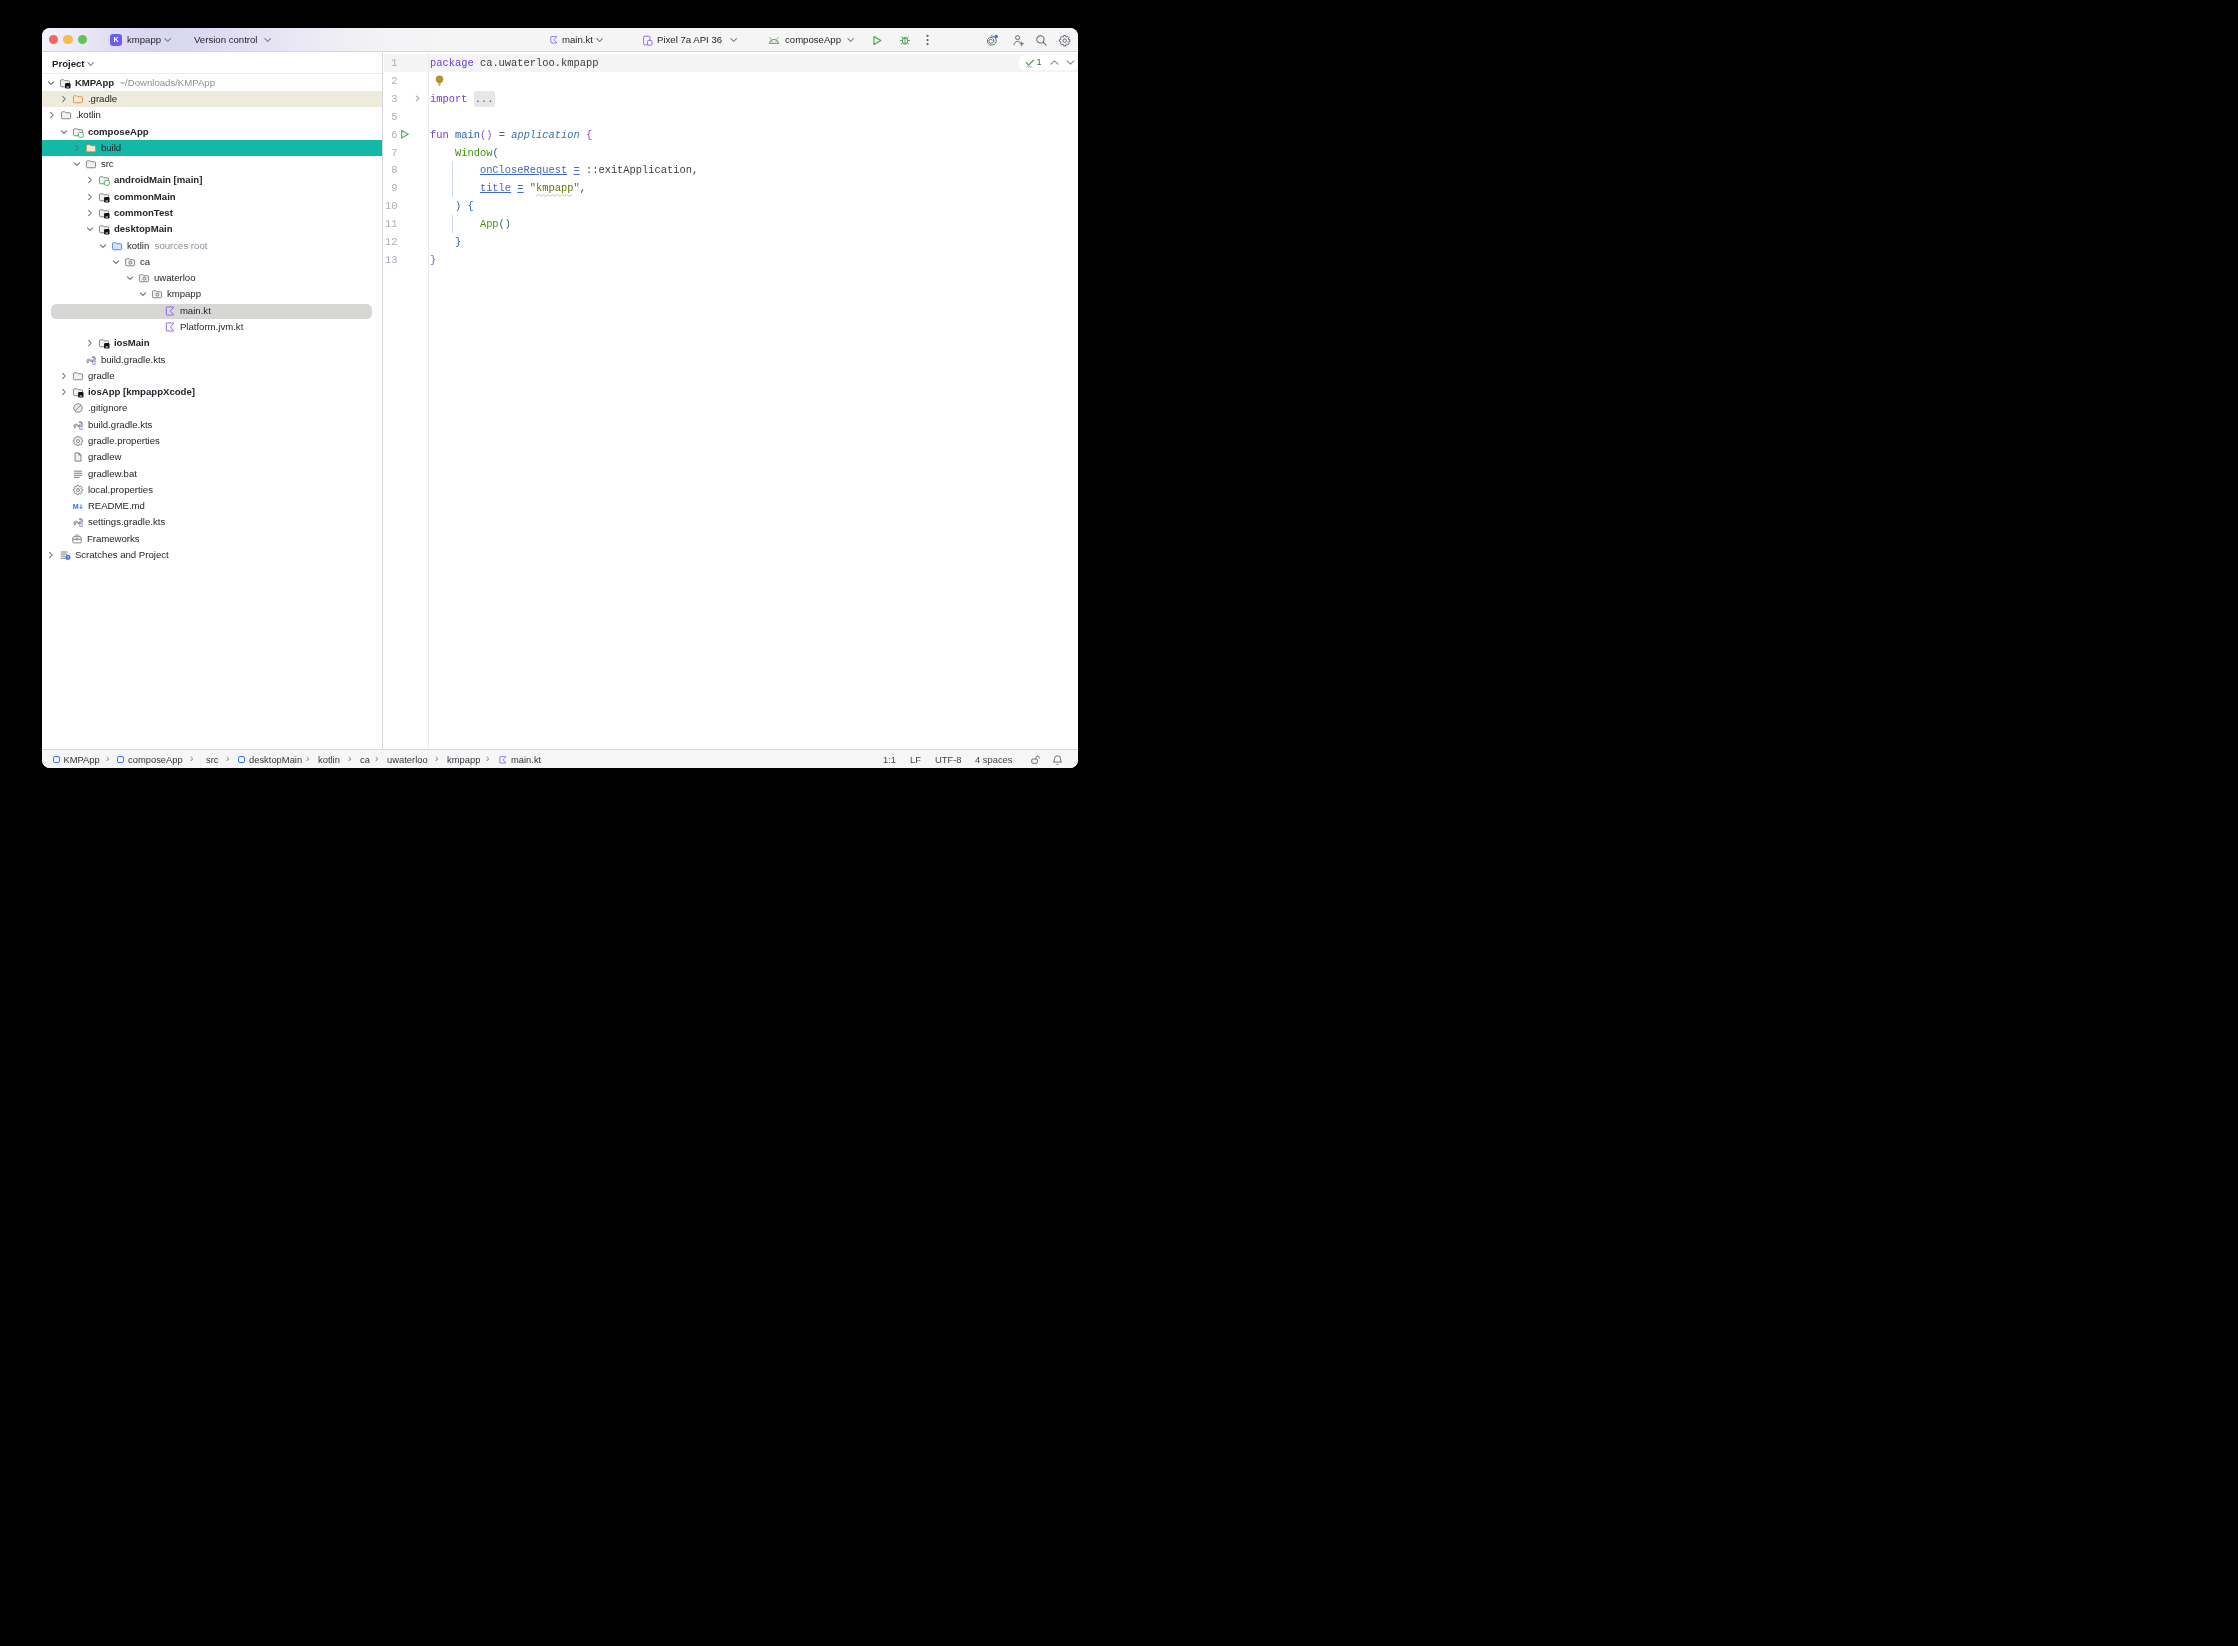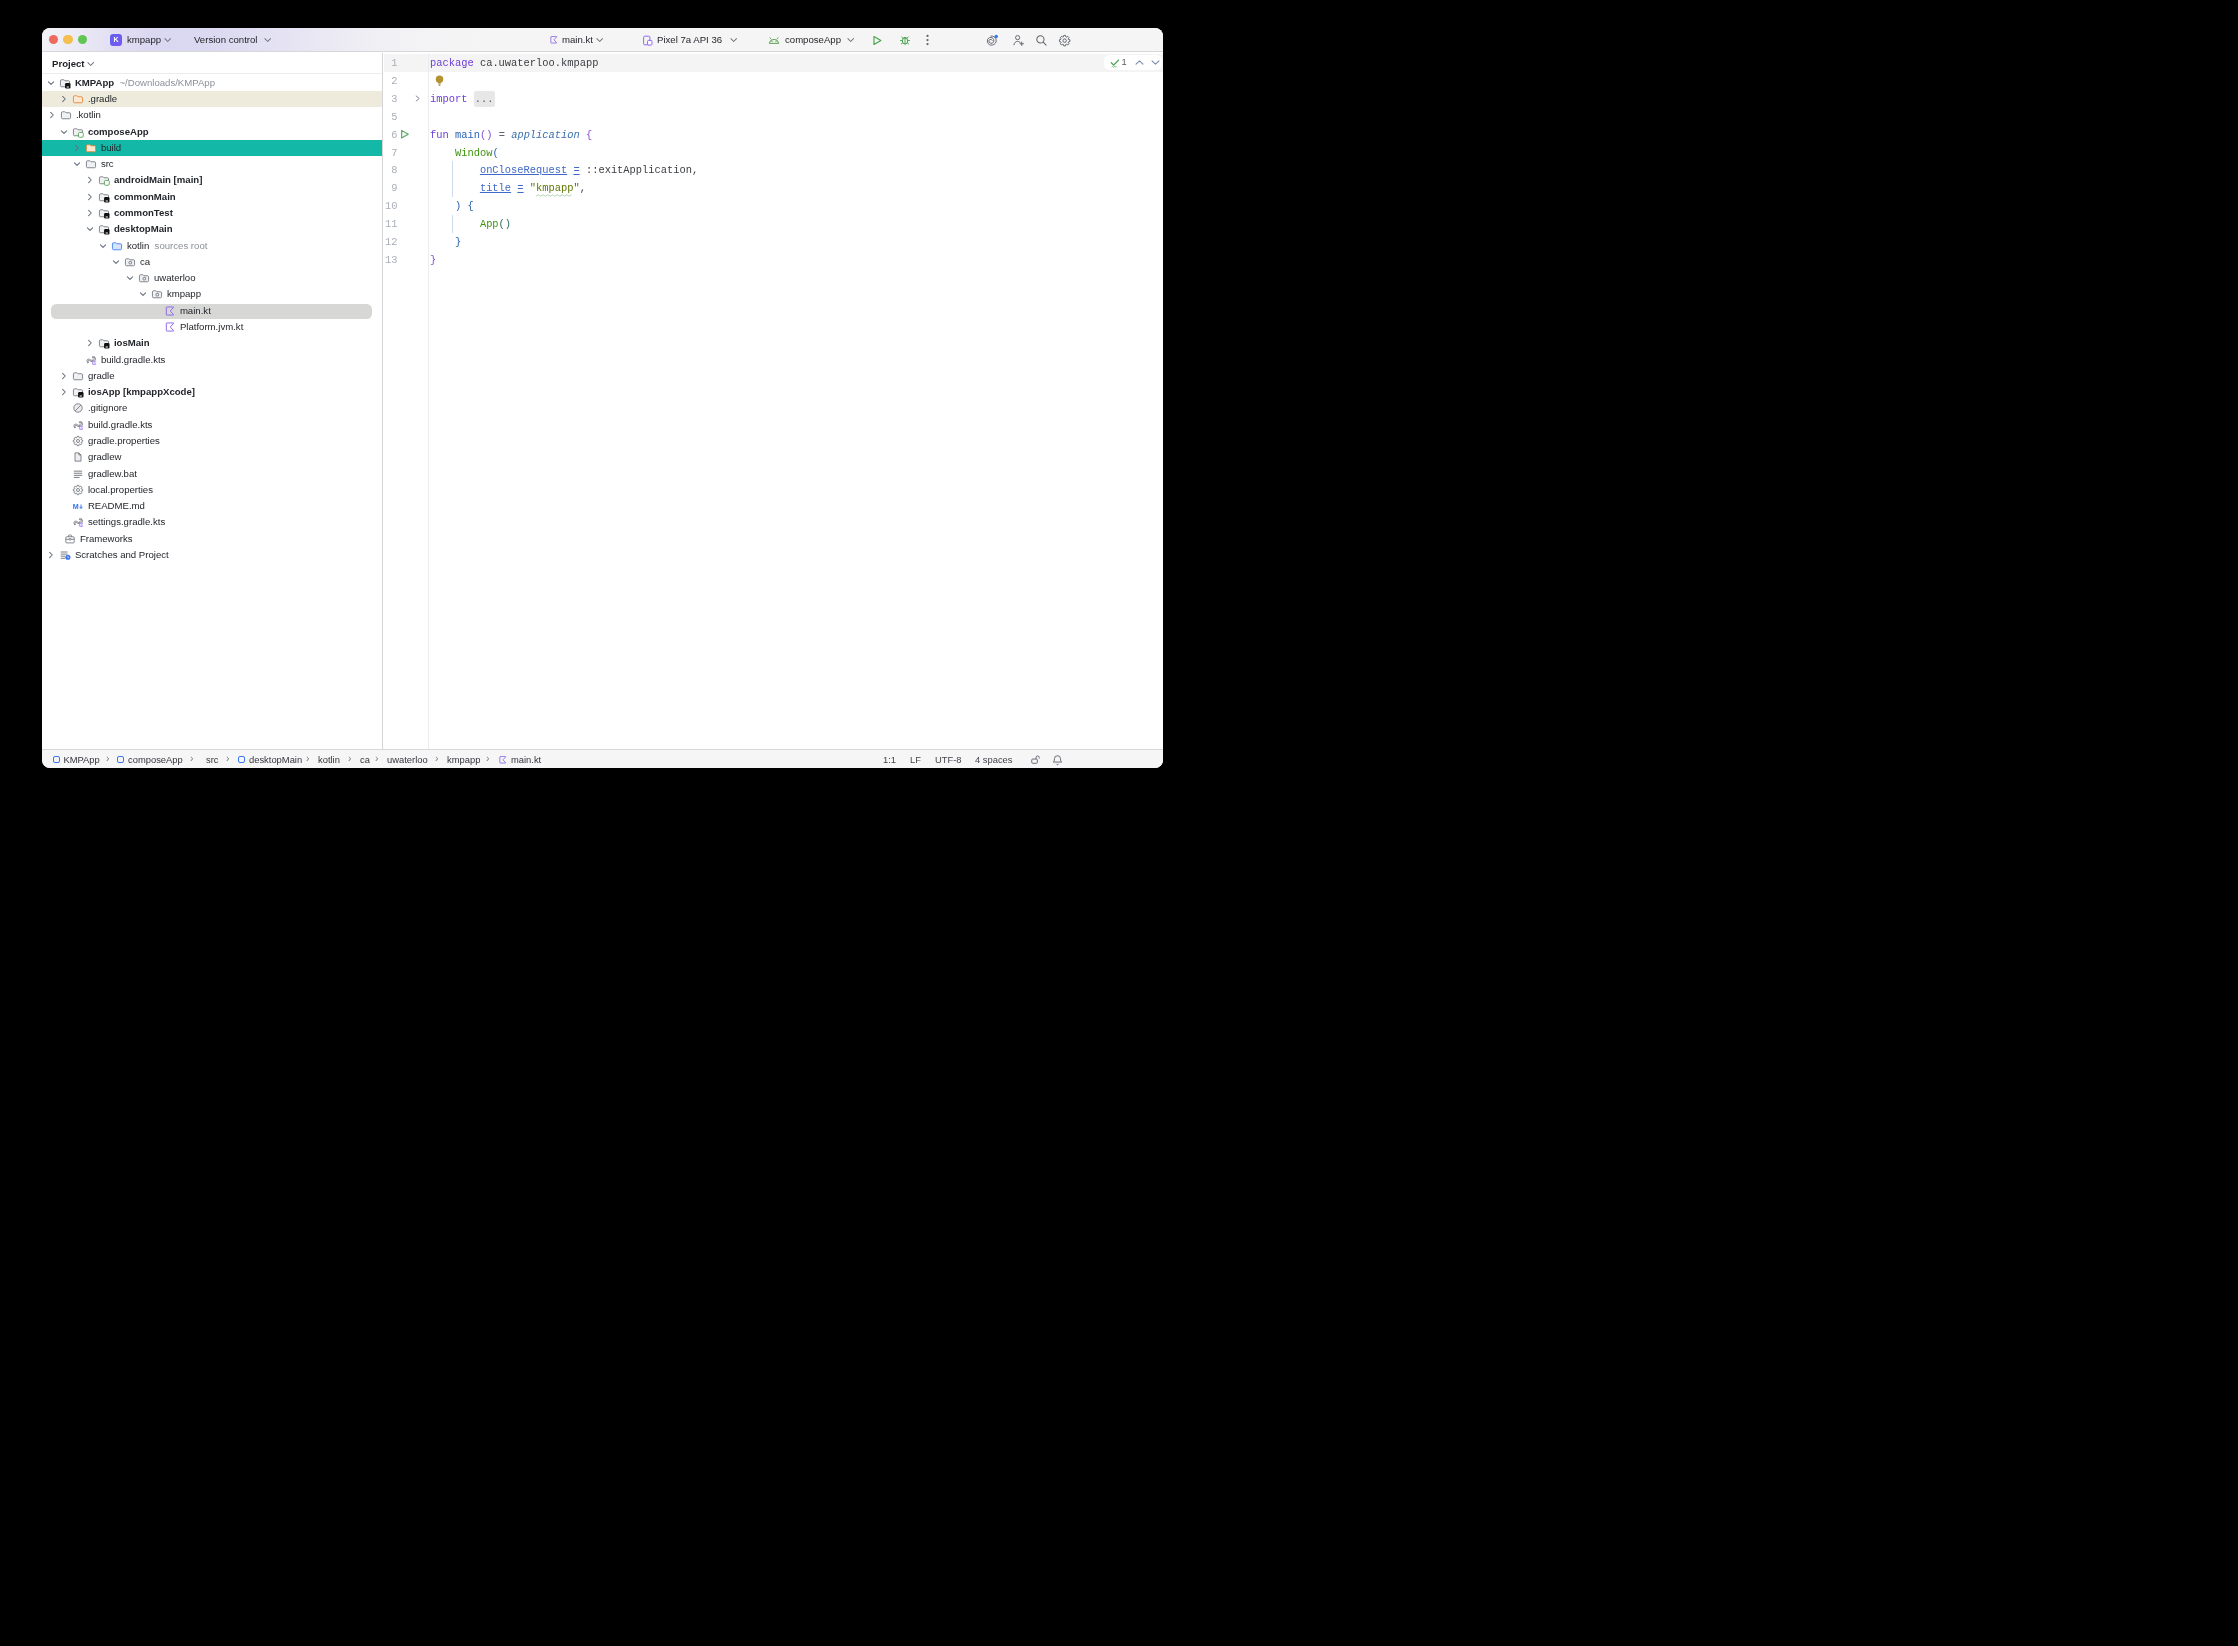--- a/index.html
+++ b/index.html
@@ -1,17 +1,17 @@
 <!DOCTYPE html>
 <html style="font-size:12px"><head><meta charset="utf-8"><style>
 * { margin:0; padding:0; box-sizing:border-box; }
 html,body { width:1119px; height:823px; background:#000; overflow:hidden; }
 body { font-family:"Liberation Sans",sans-serif; -webkit-font-smoothing:antialiased; }
 svg { display:block; }
-#win { position:absolute; left:42px; top:28px; width:1121px; height:740px;
+#win { position:absolute; left:42px; top:28px; width:1036px; height:740px;
   border-radius:8.1px; overflow:hidden; background:#fff; }
 #tbar { position:absolute; left:0; top:0; width:100%; height:24px;
   background:linear-gradient(90deg,#f3f2f7 0%,#eceaf5 3%,#e0ddf3 7%,#dad7f0 10%,#dbd8f1 15%,#e4e2f3 21%,#eeedf4 28%,#f3f3f5 33%,#f5f5f5 40%,#f5f5f5 100%);
   border-bottom:0.7px solid #d7d7d9; font-size:9.6px; color:#1d2025; }
 .tl { position:absolute; top:7px; width:9.3px; height:9.3px; border-radius:50%; }
 .tbtxt { position:absolute; top:6.4px; line-height:12px; white-space:pre; }
 .tbi { position:absolute; }
 .tchv { position:absolute; top:10px; }
 #kbadge { position:absolute; left:68px; top:6px; width:11.5px; height:11.5px; border-radius:3px;
   background:linear-gradient(140deg,#5e62ee 0%,#7a58f1 100%); }
@@ -624,21 +624,21 @@
                 <path d="M12.9 4.3c-1-1-2.5-1.1-3.4-.3l.8 1.1c.5-.4 1.2-.3 1.7.2.6.6.6 1.6 0 2.3-.9 1-2.6 1.3-4.2.5C6.3 7.3 5.5 6.6 4.4 6.8c-.9.1-1.6.9-1.7 1.8-.1 1.1.3 2.4.9 3.3l1.1-.6c-.4-.7-.7-1.6-.6-2.2.1-.4.3-.7.7-.7.7-.1 1.6.6 3 1.3 2.1 1 4.3.6 5.5-.9 1.1-1.4 1-3.2-.4-4.5z" fill="none" stroke="#6b7078" stroke-width="1.1" stroke-linejoin="round" stroke-linecap="round"></path>
                 <circle cx="9.9" cy="7.9" r="0.7" fill="#6b7078"></circle>
                 <path d="M13.9 9.6h-3.6v4.2h3.6c.25 0 .37-.3.2-.5l-1.4-1.5 1.4-1.6c.17-.2.05-.5-.2-.6z" fill="#fff" stroke="#9d75f0" stroke-width="1.1" stroke-linejoin="round"></path>
               </svg>
             </span>
             <span class="tgap2"></span>
             <span class="tlabel"><span>settings.gradle.kts</span></span>
           </span>
         </div>
 <div class="trow" style="top:478px;">
-          <span class="tcell" style="left:8px">
+          <span class="tcell" style="left:15px">
             <span class="tchev"></span>
             <span class="tgap"></span>
             <span class="ticon">
               <svg width="12" height="12" viewBox="0 0 16 16">
                 <rect x="2.4" y="5" width="11.2" height="8.2" rx="1.3" fill="none" stroke="#6b7078" stroke-width="1.1"></rect>
                 <path d="M6 5V3.6c0-.5.4-.9.9-.9h2.2c.5 0 .9.4.9.9V5" fill="none" stroke="#6b7078" stroke-width="1.1"></path>
                 <path d="M2.4 8.4h4.4M9.2 8.4h4.4" stroke="#6b7078" stroke-width="1.1"></path>
                 <rect x="6.8" y="7.4" width="2.4" height="2" rx="0.5" fill="none" stroke="#6b7078" stroke-width="1.1"></rect>
               </svg>
             </span>

